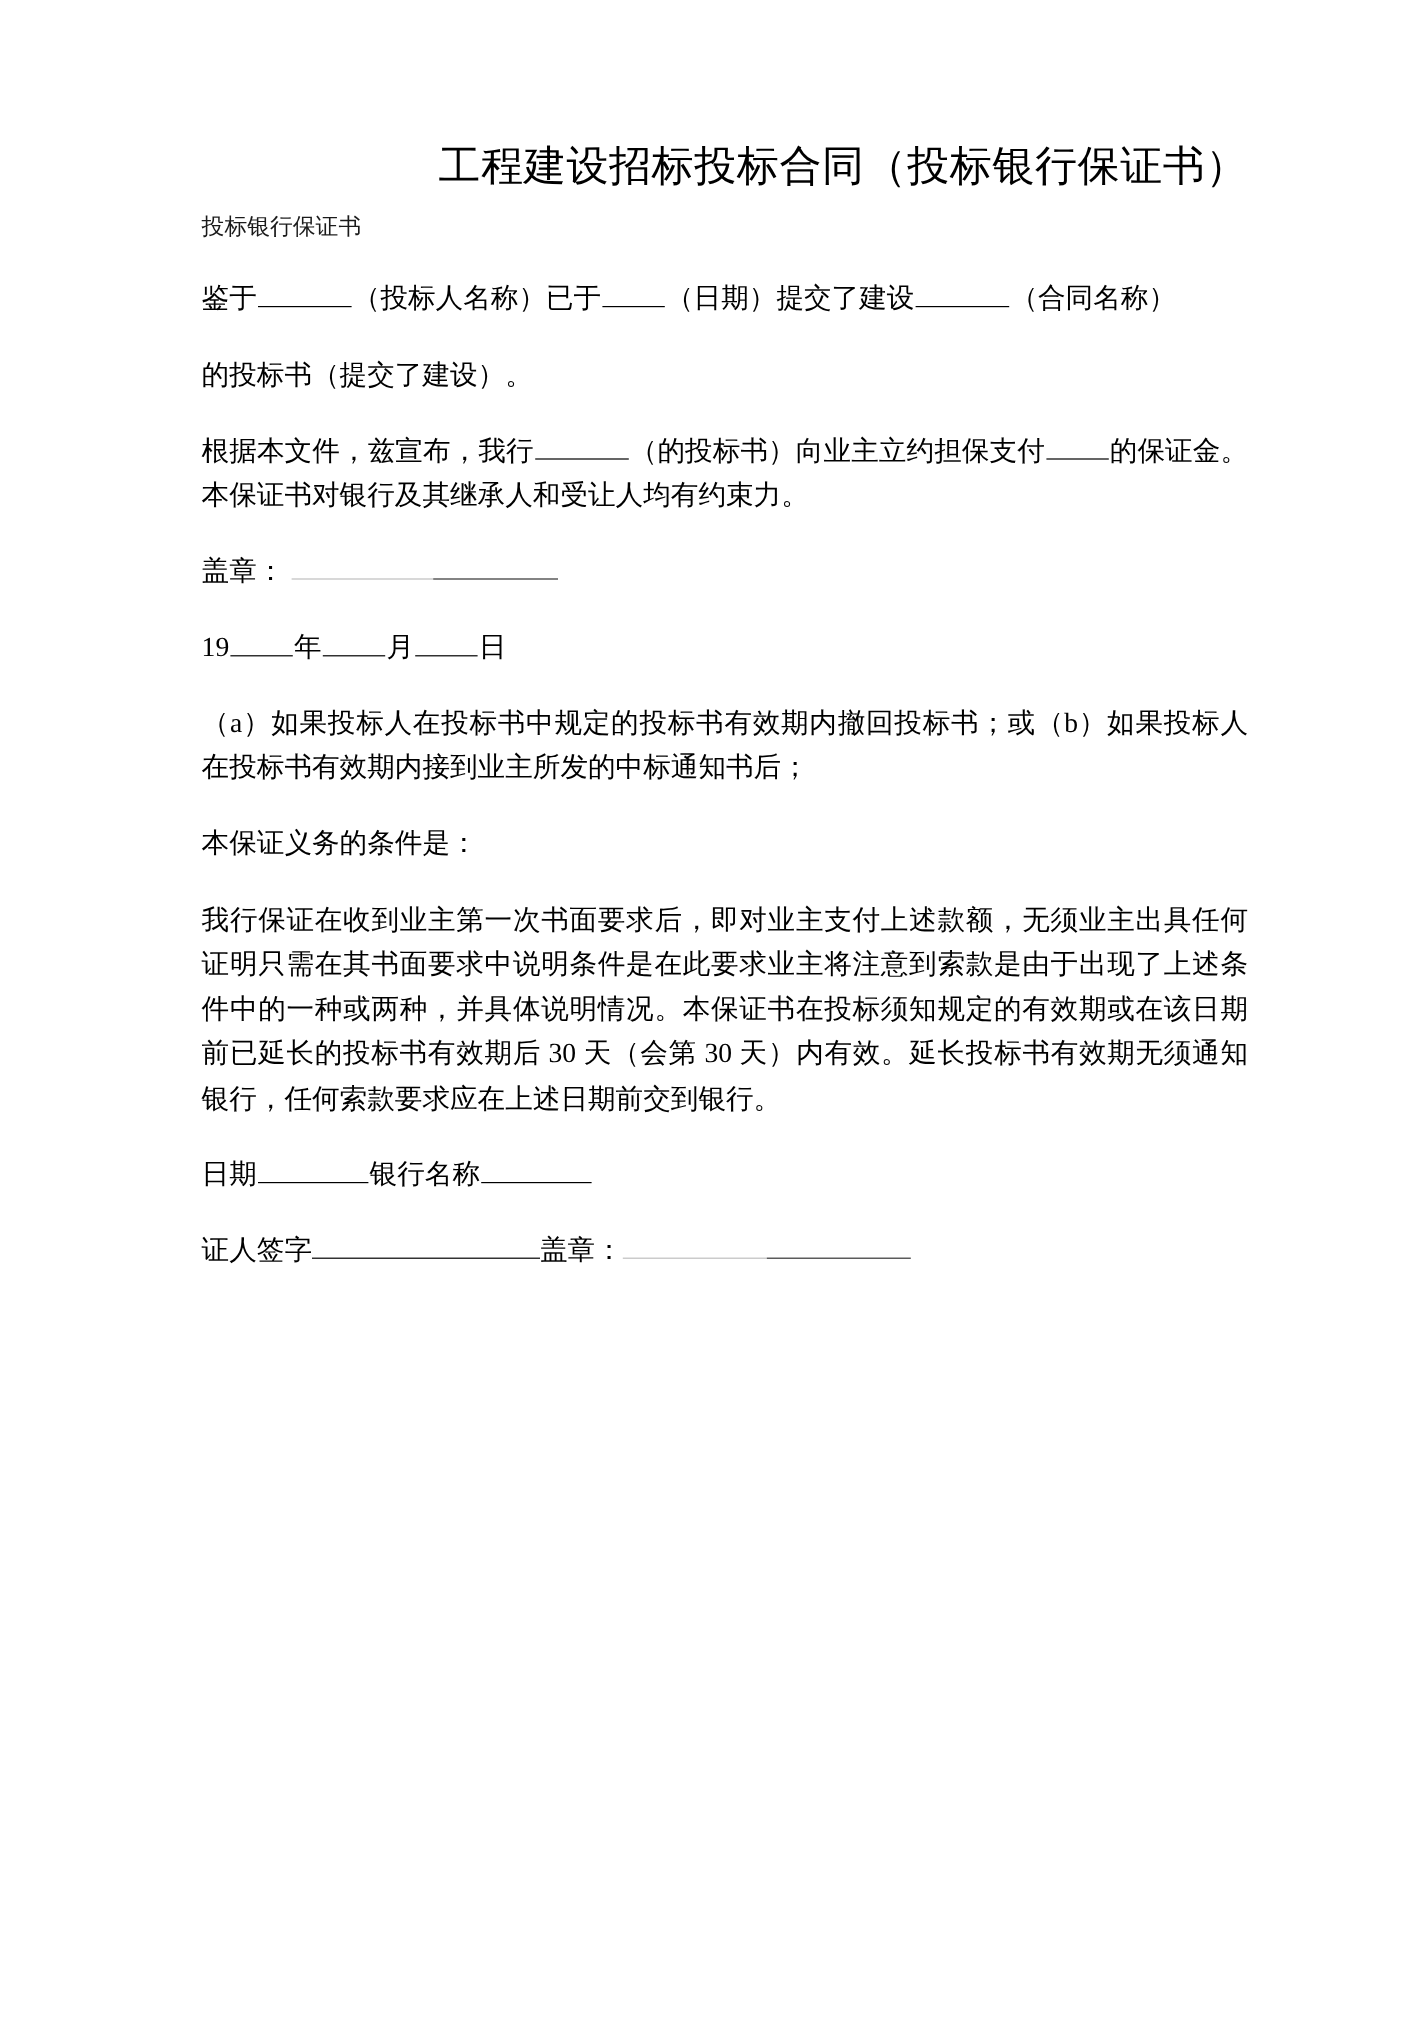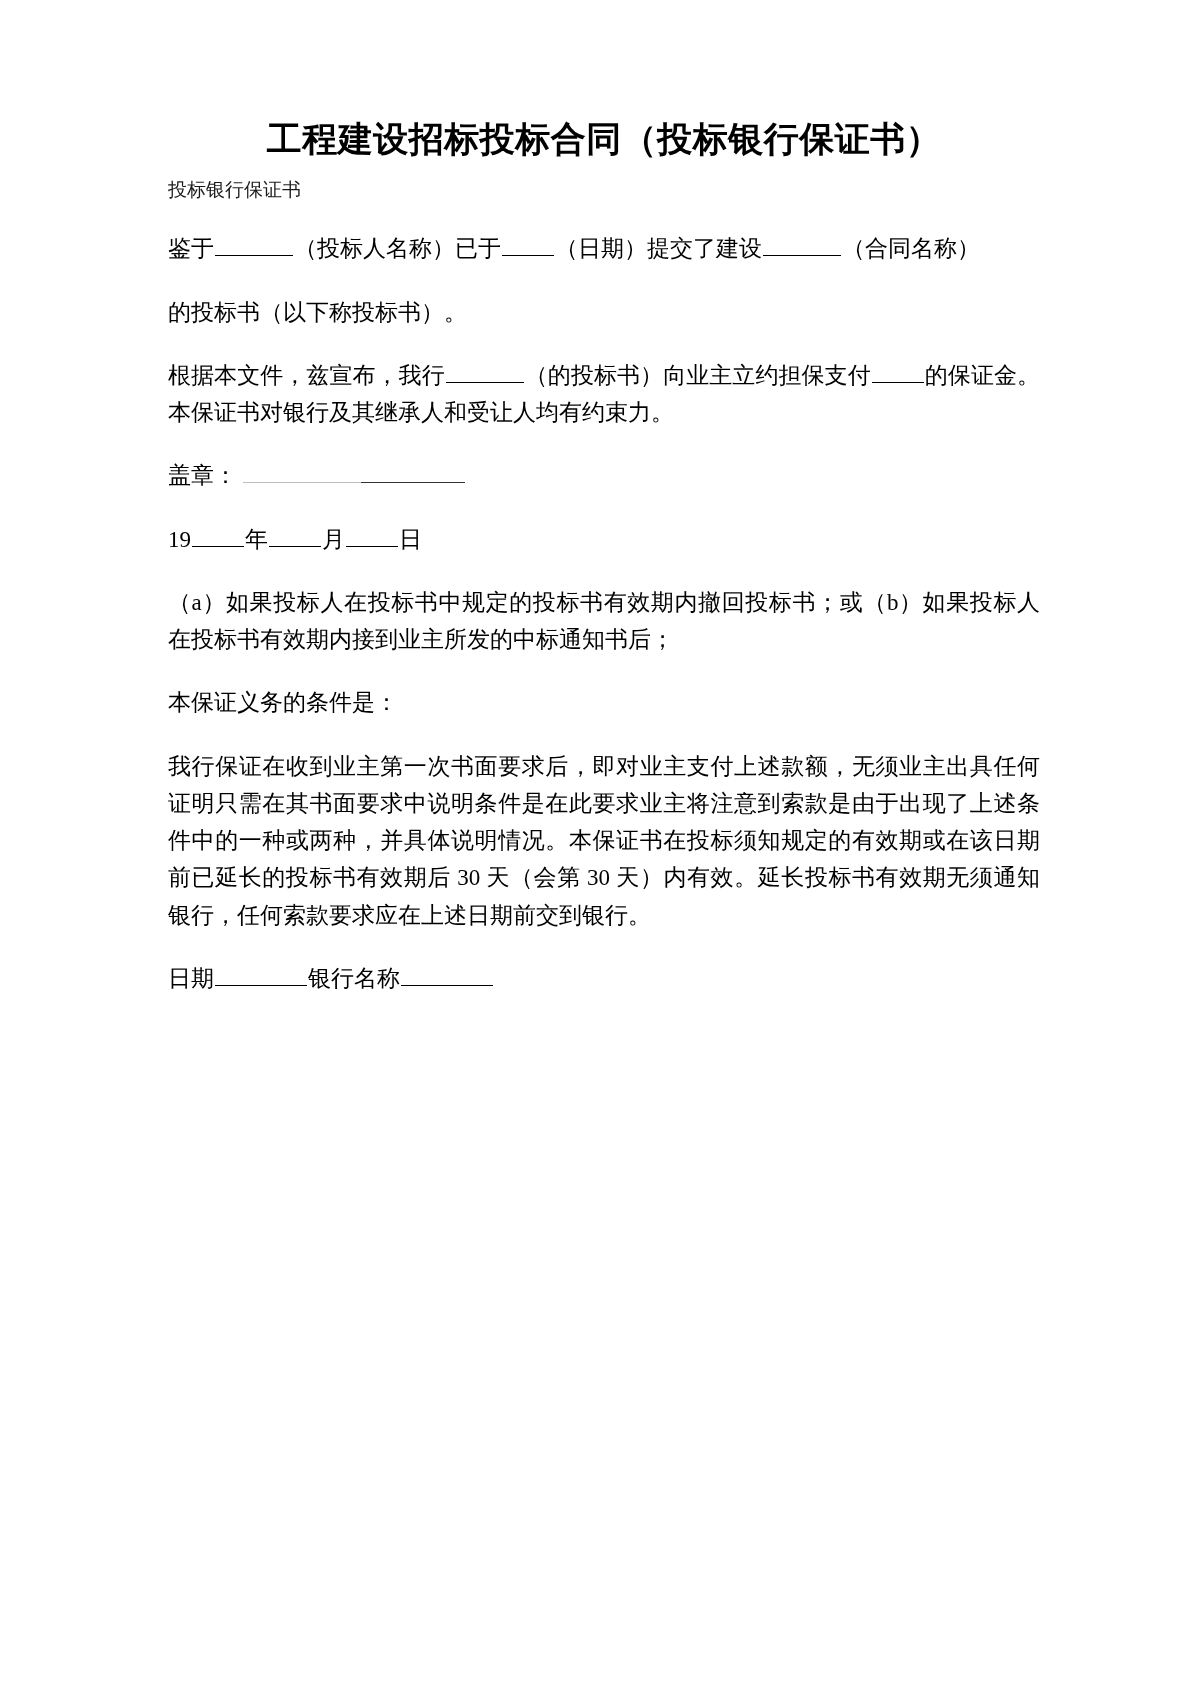--- a/index.html
+++ b/index.html
@@ -17,25 +17,25 @@
   .page {
     position: relative;
     width: 1190px;
     height: 1683px;
     background: #ffffff;
     box-sizing: border-box;
     padding: 118px 150px 0 168px;
   }
   .doc-title {
     font-family: "DejaVu Sans", "Liberation Sans", sans-serif;
-    font-weight: 700;
+    font-weight: 400;
     font-size: 35px;
     line-height: 1.25;
     letter-spacing: 0.5px;
-    text-align: center;
+    text-align: right;
     margin: 0 0 4px 0;
     padding: 0;
     color: #000;
   }
   .subtitle {
     font-size: 19px;
     line-height: 1.5;
     margin: 14px 0 12px 0;
     color: #1a1a1a;
   }
@@ -115,21 +115,21 @@
 
   <h1 class="doc-title">工程建设招标投标合同（投标银行保证书）</h1>
 
   <div class="subtitle">投标银行保证书</div>
 
   <p class="para">
     <span>鉴于</span><span class="blank b-md"></span><span>（投标人名称）已于</span><span class="blank b-sm"></span><span>（日期）提交了建设</span><span class="blank b-md"></span><span>（合同名称）</span>
   </p>
 
   <p class="para">
-    <span>的投标书（以下称投标书）。</span>
+    <span>的投标书（提交了建设）。</span>
   </p>
 
   <p class="para">
     <span>根据本文件，兹宣布，我行</span><span class="blank b-md"></span><span>（的投标书）向业主立约担保支付</span><span class="blank b-sm"></span><span>的保证金。本保证书对银行及其继承人和受让人均有约束力。</span>
   </p>
 
   <p class="para">
     <span>盖章：</span><span class="seal-line"><span class="seg-light"></span><span class="seg-dark"></span></span>
   </p>
 
@@ -147,15 +147,18 @@
 
 
   <p class="para">
     <span>我行保证在收到业主第一次书面要求后，即对业主支付上述款额，无须业主出具任何证明只需在其书面要求中说明条件是在此要求业主将注意到索款是由于出现了上述条件中的一种或两种，并具体说明情况。本保证书在投标须知规定的有效期或在该日期前已延长的投标书有效期后 30 天（会第 30 天）内有效。延长投标书有效期无须通知银行，任何索款要求应在上述日期前交到银行。</span>
   </p>
 
   <p class="para">
     <span>日期</span><span class="blank b-lg"></span><span>银行名称</span><span class="blank b-lg"></span>
   </p>
 
+  <p class="para">
+    <span>证人签字</span><span class="witness-line"></span><span>盖章：</span><span class="sig-line-light"></span><span class="sig-line-dark"></span>
+  </p>
 
 
 </div>
 
 </body></html>

